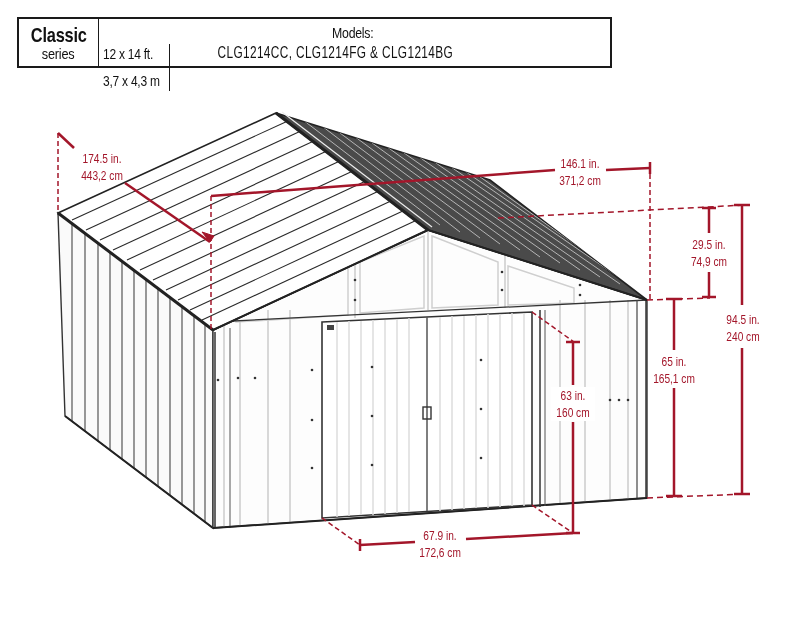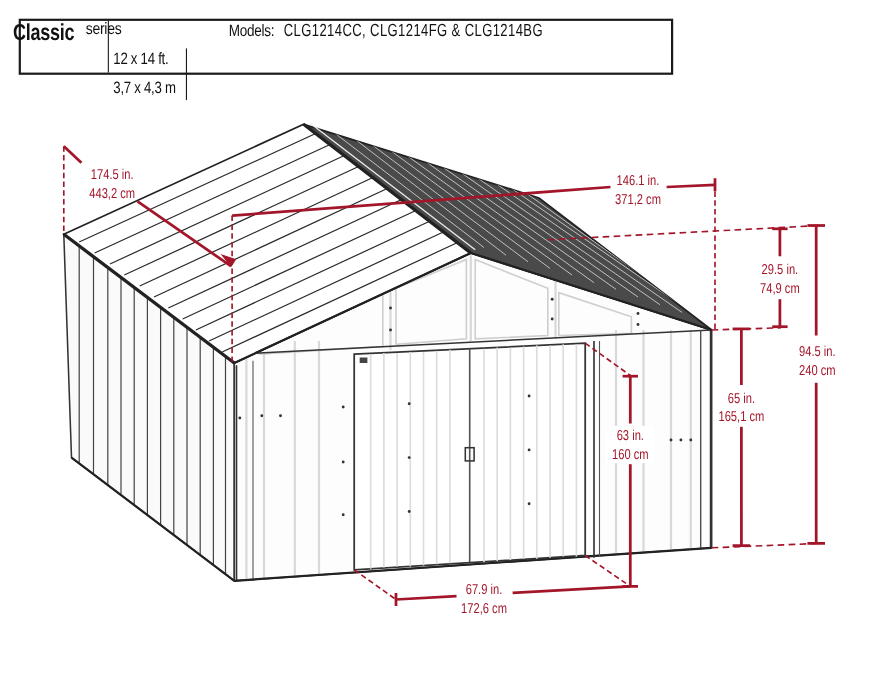--- a/index.html
+++ b/index.html
@@ -6,23 +6,23 @@
     html, body { width: 800px; height: 618px; background: #ffffff; overflow: hidden; }
     body { position: relative; font-family: "Liberation Sans", sans-serif; }
 
     .header {
       position: absolute; left: 17px; top: 17px; width: 595px; height: 51px;
       border: 2px solid #1a1a1a; display: flex; background: #fff;
     }
     .header .cell { border-right: 1.5px solid #1a1a1a; height: 100%; position: relative; }
     .header .cell:last-child { border-right: none; }
     .logo-cell { width: 79px; }
-    .series-cell { width: 80px; display: flex; justify-content: center; }
+    .series-cell { width: 80px; display: flex; flex-direction: column; align-items: center; justify-content: center; }
     .size-cell { width: 71px; display: flex; flex-direction: column; justify-content: space-between; padding-left: 4px; margin-top: 25px; }
-    .models-cell { flex: 1; display: flex; flex-direction: row; justify-content: center; padding-left: 4px; text-align: center; }
+    .models-cell { flex: 1; display: flex; flex-direction: column; justify-content: center; padding-left: 4px; text-align: center; }
 
     .cond { font-family: "Liberation Sans Narrow", "Liberation Sans", sans-serif; color: #111; letter-spacing: -0.3px; }
     .series-title { font-size: 21px; font-weight: bold; line-height: 22px; transform: scaleX(0.78); }
     .series-sub { font-size: 15px; line-height: 16px; transform: scaleX(0.85); }
     .size-line { font-size: 15px; line-height: 20px; transform: scaleX(0.8); transform-origin: left center; white-space: nowrap; }
     .models-label { font-size: 15px; line-height: 20px; transform: scaleX(0.82); transform-origin: left center; }
     .models-list { font-size: 16px; line-height: 20px; transform: scaleX(0.74); transform-origin: left center; white-space: nowrap; letter-spacing: 0.5px; }
 
     .logo-text { position: absolute; left: 5px; top: 22px; width: 70px; text-align: center; font-size: 17px; font-weight: bold; color: #111; letter-spacing: -1px; transform: scaleX(0.95); }
     .logo-sub { position: absolute; left: 5px; top: 40px; width: 70px; text-align: center; font-size: 5px; font-weight: bold; color: #111; letter-spacing: 0.2px; }

